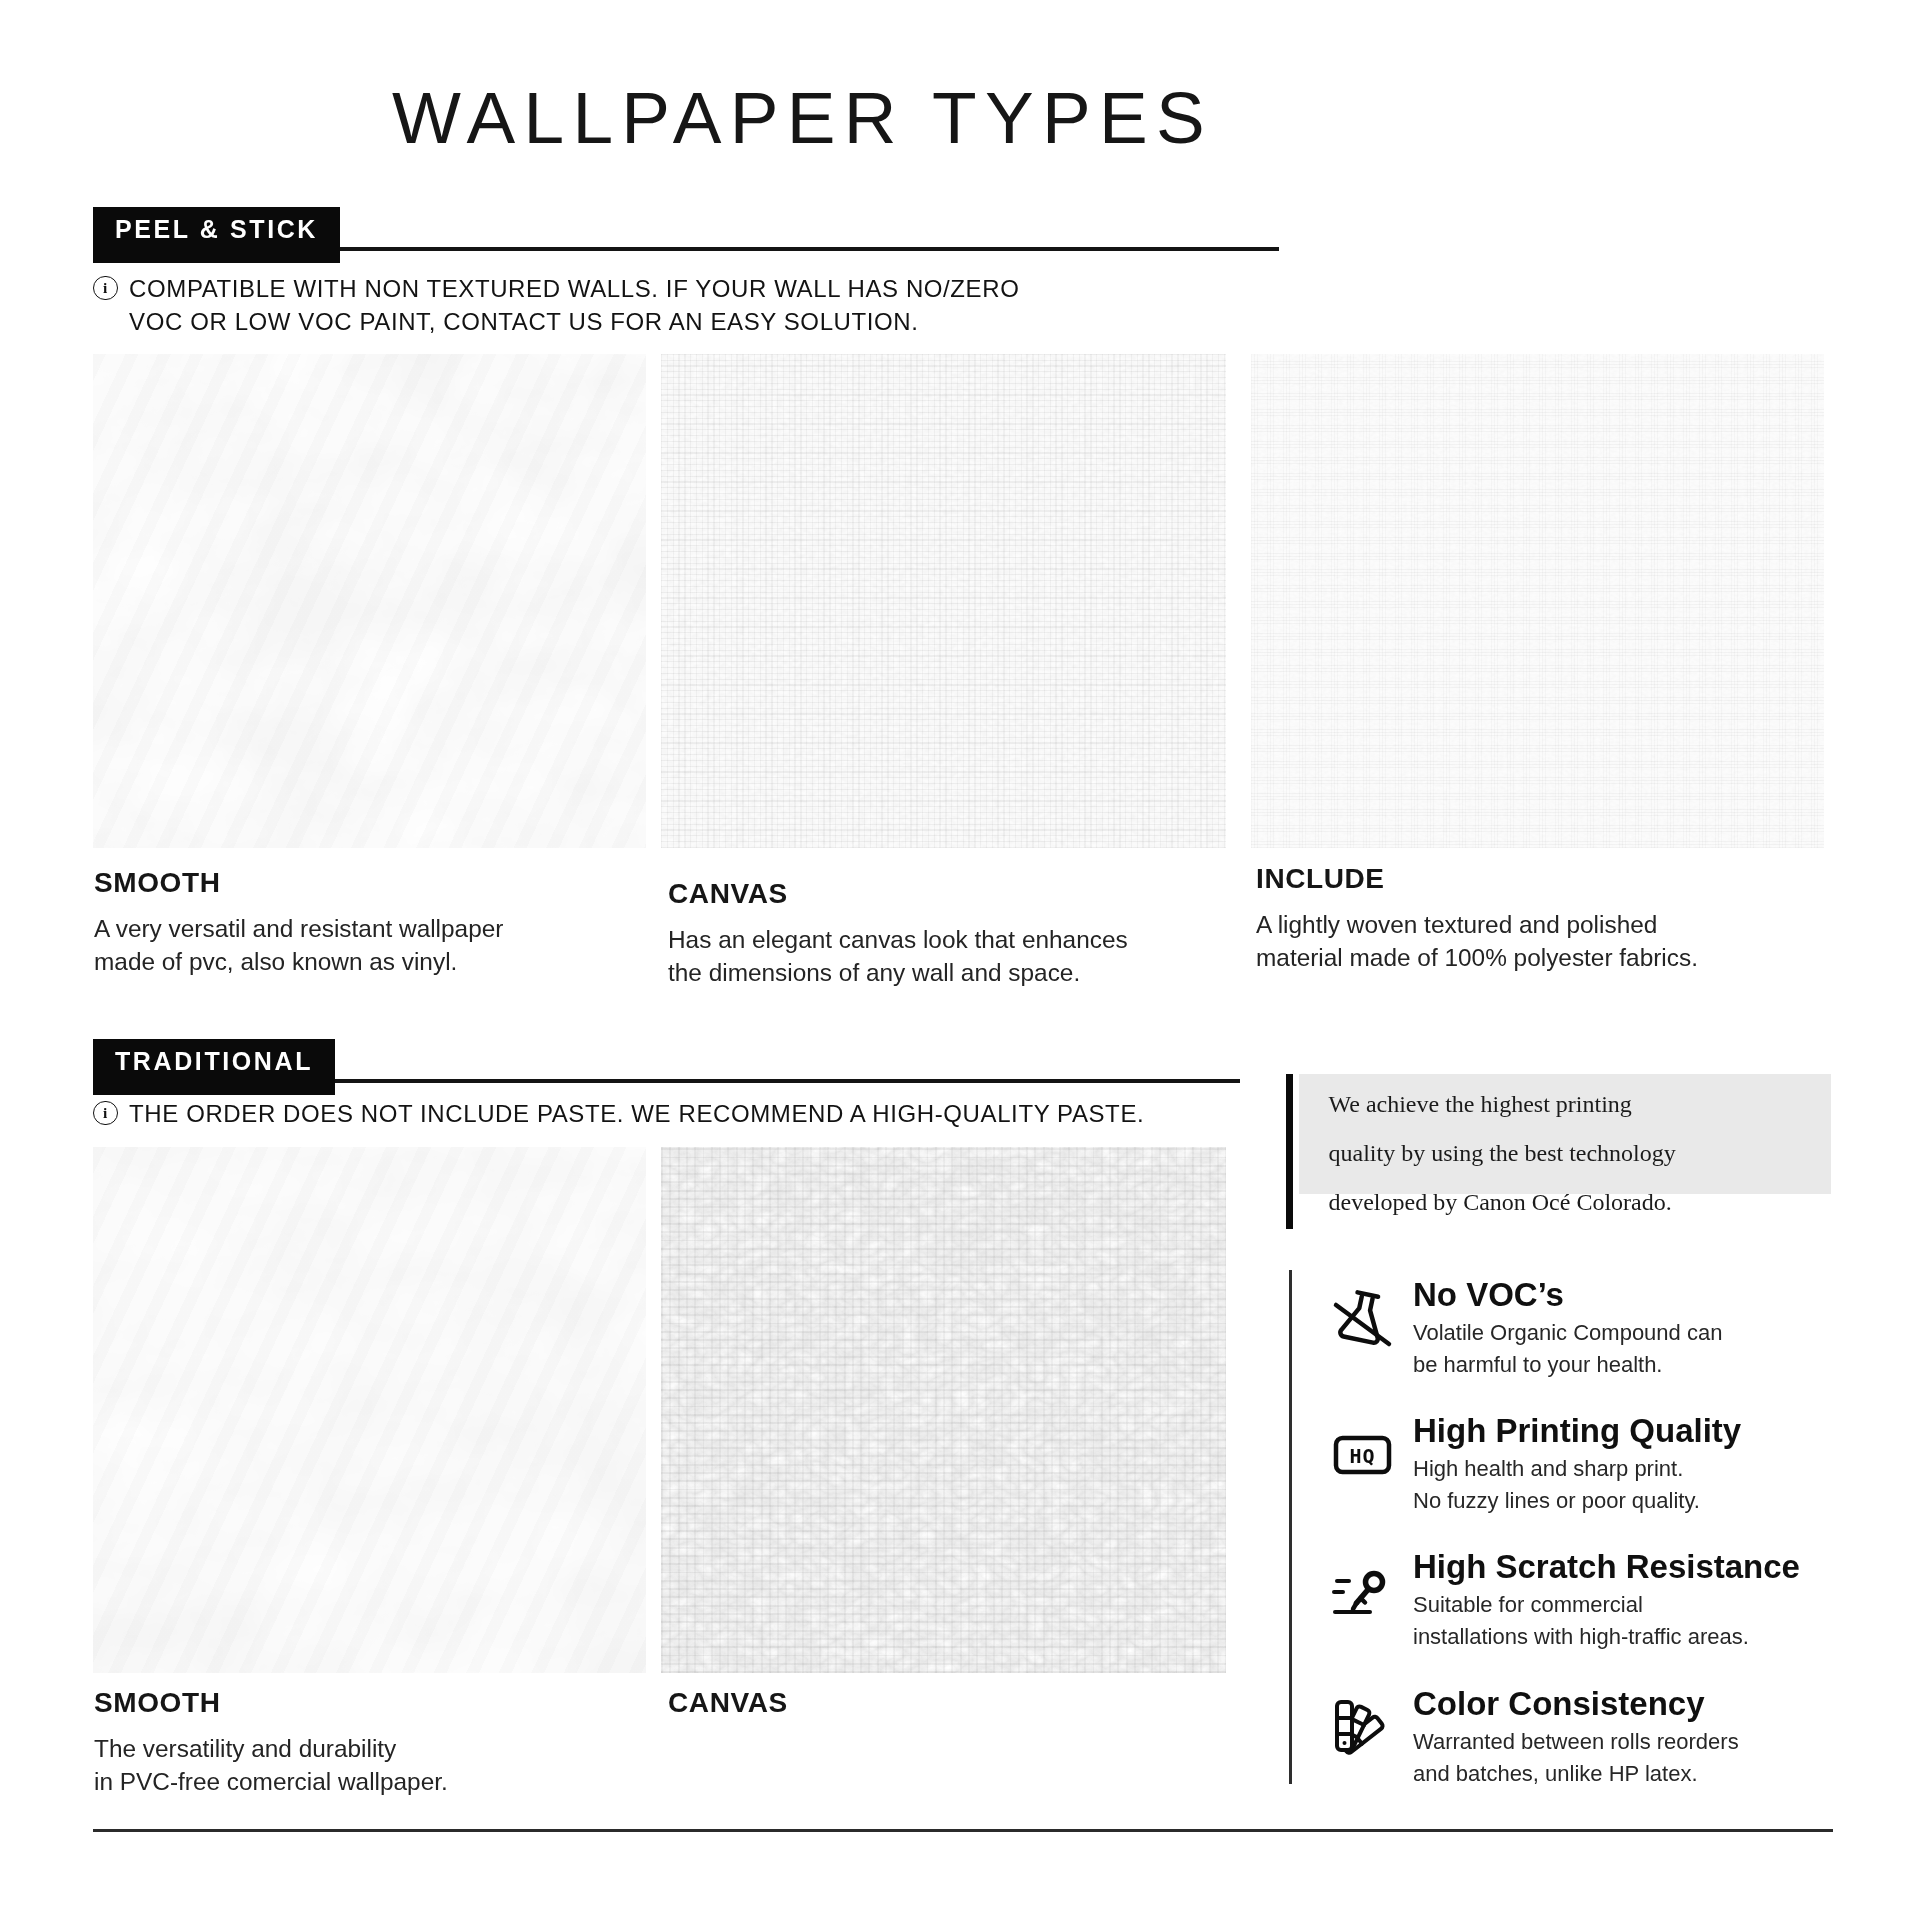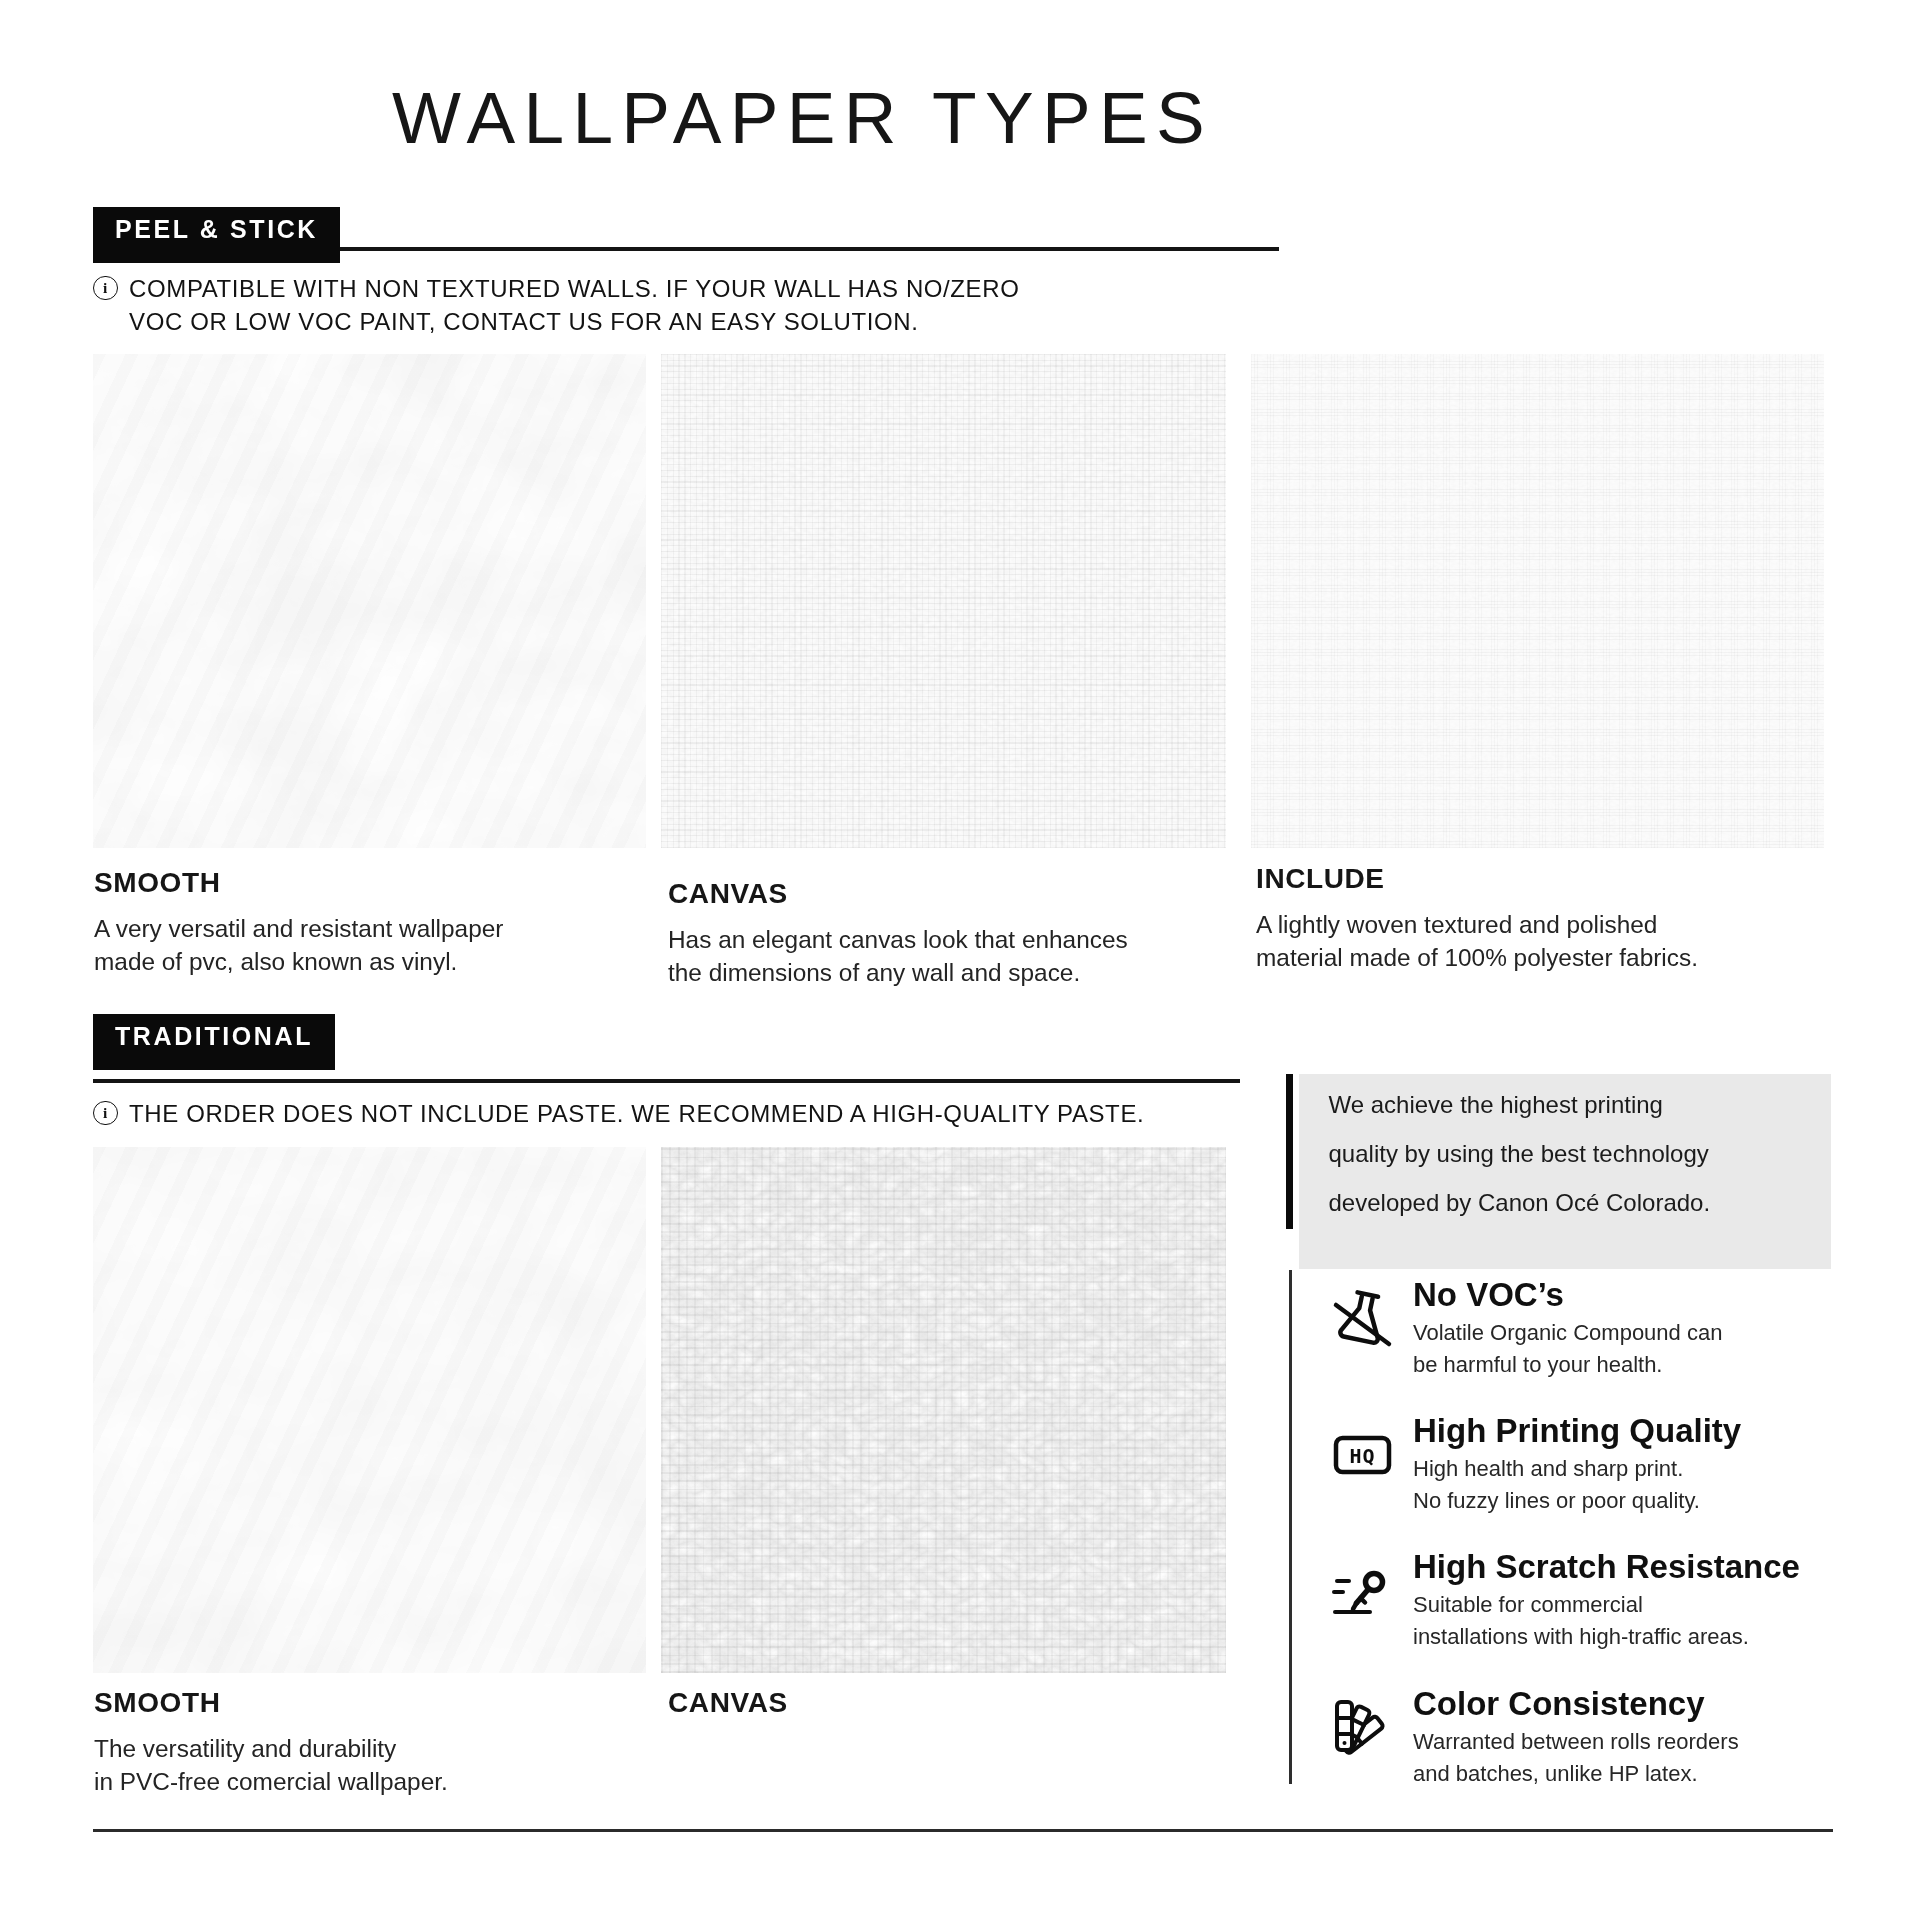--- a/index.html
+++ b/index.html
@@ -167,21 +167,21 @@
   </div>
   <div class="caption" style="left:1256px;top:863px;">
     <div class="swatch-name">INCLUDE</div>
     <div class="swatch-desc">
       <div class="nowrap">A lightly woven textured and polished</div>
       <div class="nowrap">material made of 100% polyester fabrics.</div>
     </div>
   </div>
 
   <div class="section-underline" style="left:93px;top:1079px;width:1147px;"></div>
-  <div class="section-label" style="left:93px;top:1014px;">TRADITIONAL</div>
+  <div class="section-label" style="left:93px;top:1039px;">TRADITIONAL</div>
 
   <div class="note" style="left:93px;top:1097px;">
     <span class="info-icon">i</span>
     <div class="note-lines">
       <div class="nowrap">THE ORDER DOES NOT INCLUDE PASTE. WE RECOMMEND A HIGH-QUALITY PASTE.</div>
     </div>
   </div>
 
   <div class="swatch" style="left:93px;top:1147px;width:553px;height:526px;">
     <svg class="tex" preserveAspectRatio="none" viewBox="0 0 862 820" width="553" height="526">
@@ -203,21 +203,21 @@
     <div class="swatch-desc">
       <div class="nowrap">The versatility and durability</div>
       <div class="nowrap">in PVC-free comercial wallpaper.</div>
     </div>
   </div>
   <div class="caption" style="left:668px;top:1687px;">
     <div class="swatch-name">CANVAS</div>
   </div>
 
   <div class="black-bar" style="left:1286px;top:1074px;width:7px;height:155px;"></div>
-  <div class="gray-panel" style="left:1299px;top:1074px;width:532px;height:195px;">
+  <div class="gray-panel" style="left:1299px;top:1074px;width:532px;height:120px;font-family:Liberation Serif, serif;">
     <div class="nowrap">We achieve the highest printing</div>
     <div class="nowrap">quality by using the best technology</div>
     <div class="nowrap">developed by Canon Océ Colorado.</div>
   </div>
 
   <div class="sidebar-divider" style="left:1289px;top:1270px;width:2.6px;height:514px;"></div>
 
   <div class="feature" style="top:1280px;">
     <div class="f-icon">
       <svg viewBox="0 0 130 130">

